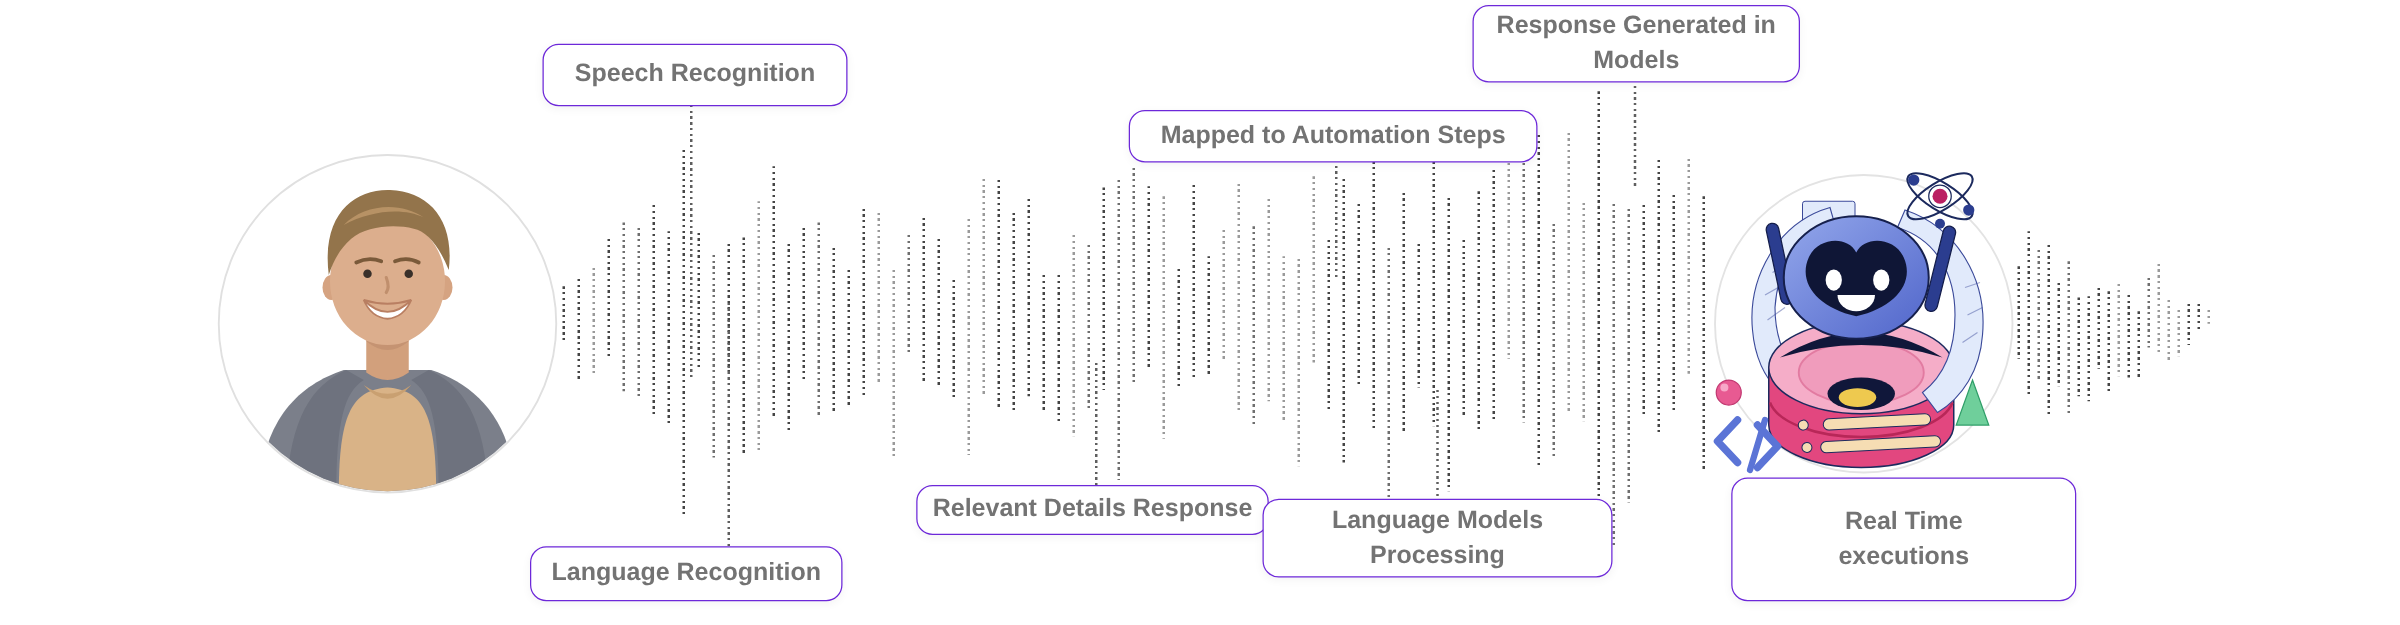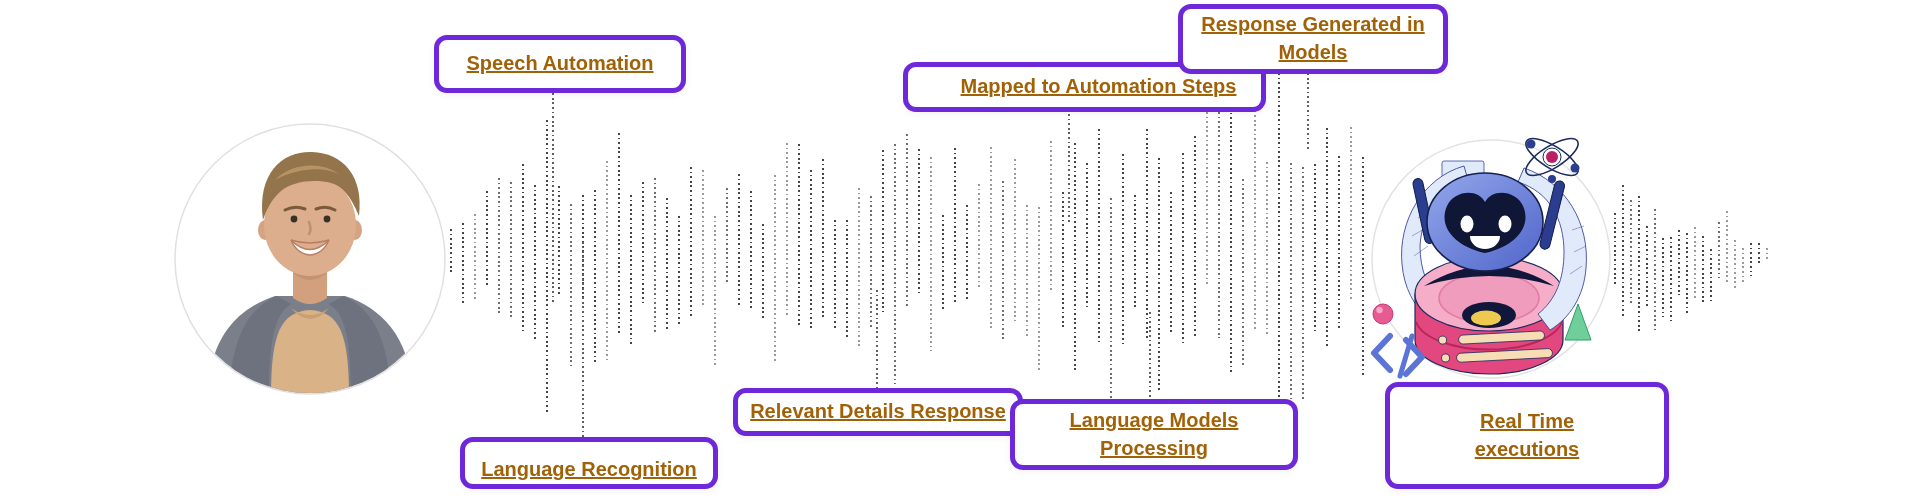--- a/index.html
+++ b/index.html
@@ -13,24 +13,24 @@
     position:absolute;width:2px;
     background-image:repeating-linear-gradient(to bottom, currentColor 0px, currentColor 1.8px, transparent 1.8px, transparent 4.6px);
   }
   .connector{
     position:absolute;width:2px;color:#5f5f5f;
     background-image:repeating-linear-gradient(to bottom, currentColor 0px, currentColor 1.8px, transparent 1.8px, transparent 4.6px);
   }
   
   .chip{
     position:absolute;display:flex;flex-direction:column;justify-content:center;align-items:center;
-    background:#ffffff;border:5px solid #6d28d9;border-radius:13px;
+    background:#ffffff;border:1px solid #6d28d9;border-radius:13px;
     box-shadow:0 2px 8px rgba(0,0,0,0.05);
-    color:#a16207;font-weight:700;font-size:20px;line-height:1.38;
-    text-align:center;white-space:nowrap;z-index:30;text-decoration:underline;
+    color:#737373;font-weight:700;font-size:20px;line-height:1.38;
+    text-align:center;white-space:nowrap;z-index:30;
   }
   .chip-line{pointer-events:none;}
   .illus{position:absolute;z-index:20;}
   .labels-layer{z-index:30;}
   .wave-layer{z-index:10;}
 </style>
 </head>
 <body>
 
 <div class="canvas">
@@ -227,32 +227,32 @@
     <g stroke="#5b74d6" stroke-width="6" fill="none" stroke-linecap="round" stroke-linejoin="round">
       <path d="M24,202 L8,219 L24,236"></path>
       <path d="M40,206 L56,223 L40,240"></path>
       <path d="M34,242 L46,202" stroke-width="5"></path>
     </g>
   </svg>
 
   <div class="layer labels-layer" id="labels-layer">
       <div class="connector" style="left: 552px; top: 84px; height: 218px;"></div>
       <div class="chip" style="left: 434px; top: 35px; width: 242px; height: 48px;">
-        <div class="chip-line">Speech Automation</div>
+        <div class="chip-line">Speech Recognition</div>
       </div>
       <div class="connector" style="left: 582px; top: 242px; height: 195px;"></div>
-      <div class="chip" style="left: 460px; top: 437px; width: 248px; height: 42px; justify-content: flex-end;">
+      <div class="chip" style="left: 424px; top: 437px; width: 248px; height: 42px;">
         <div class="chip-line">Language Recognition</div>
       </div>
       <div class="connector" style="left: 876px; top: 290px; height: 98px;"></div>
       <div class="chip" style="left: 733px; top: 388px; width: 280px; height: 38px;">
         <div class="chip-line">Relevant Details Response</div>
       </div>
       <div class="connector" style="left: 1068px; top: 114px; height: 108px;"></div>
-      <div class="chip" style="left: 903px; top: 62px; width: 325px; height: 40px; padding-left: 28px;">
+      <div class="chip" style="left: 903px; top: 88px; width: 325px; height: 40px;">
         <div class="chip-line">Mapped to Automation Steps</div>
       </div>
       <div class="connector" style="left: 1149px; top: 312px; height: 100px;"></div>
       <div class="chip" style="left: 1010px; top: 399px; width: 278px; height: 61px;">
         <div class="chip-line">Language Models</div>
         <div class="chip-line">Processing</div>
       </div>
       <div class="connector" style="left: 1307px; top: 64px; height: 86px;"></div>
       <div class="chip" style="left: 1178px; top: 4px; width: 260px; height: 60px;">
         <div class="chip-line">Response Generated in</div>

